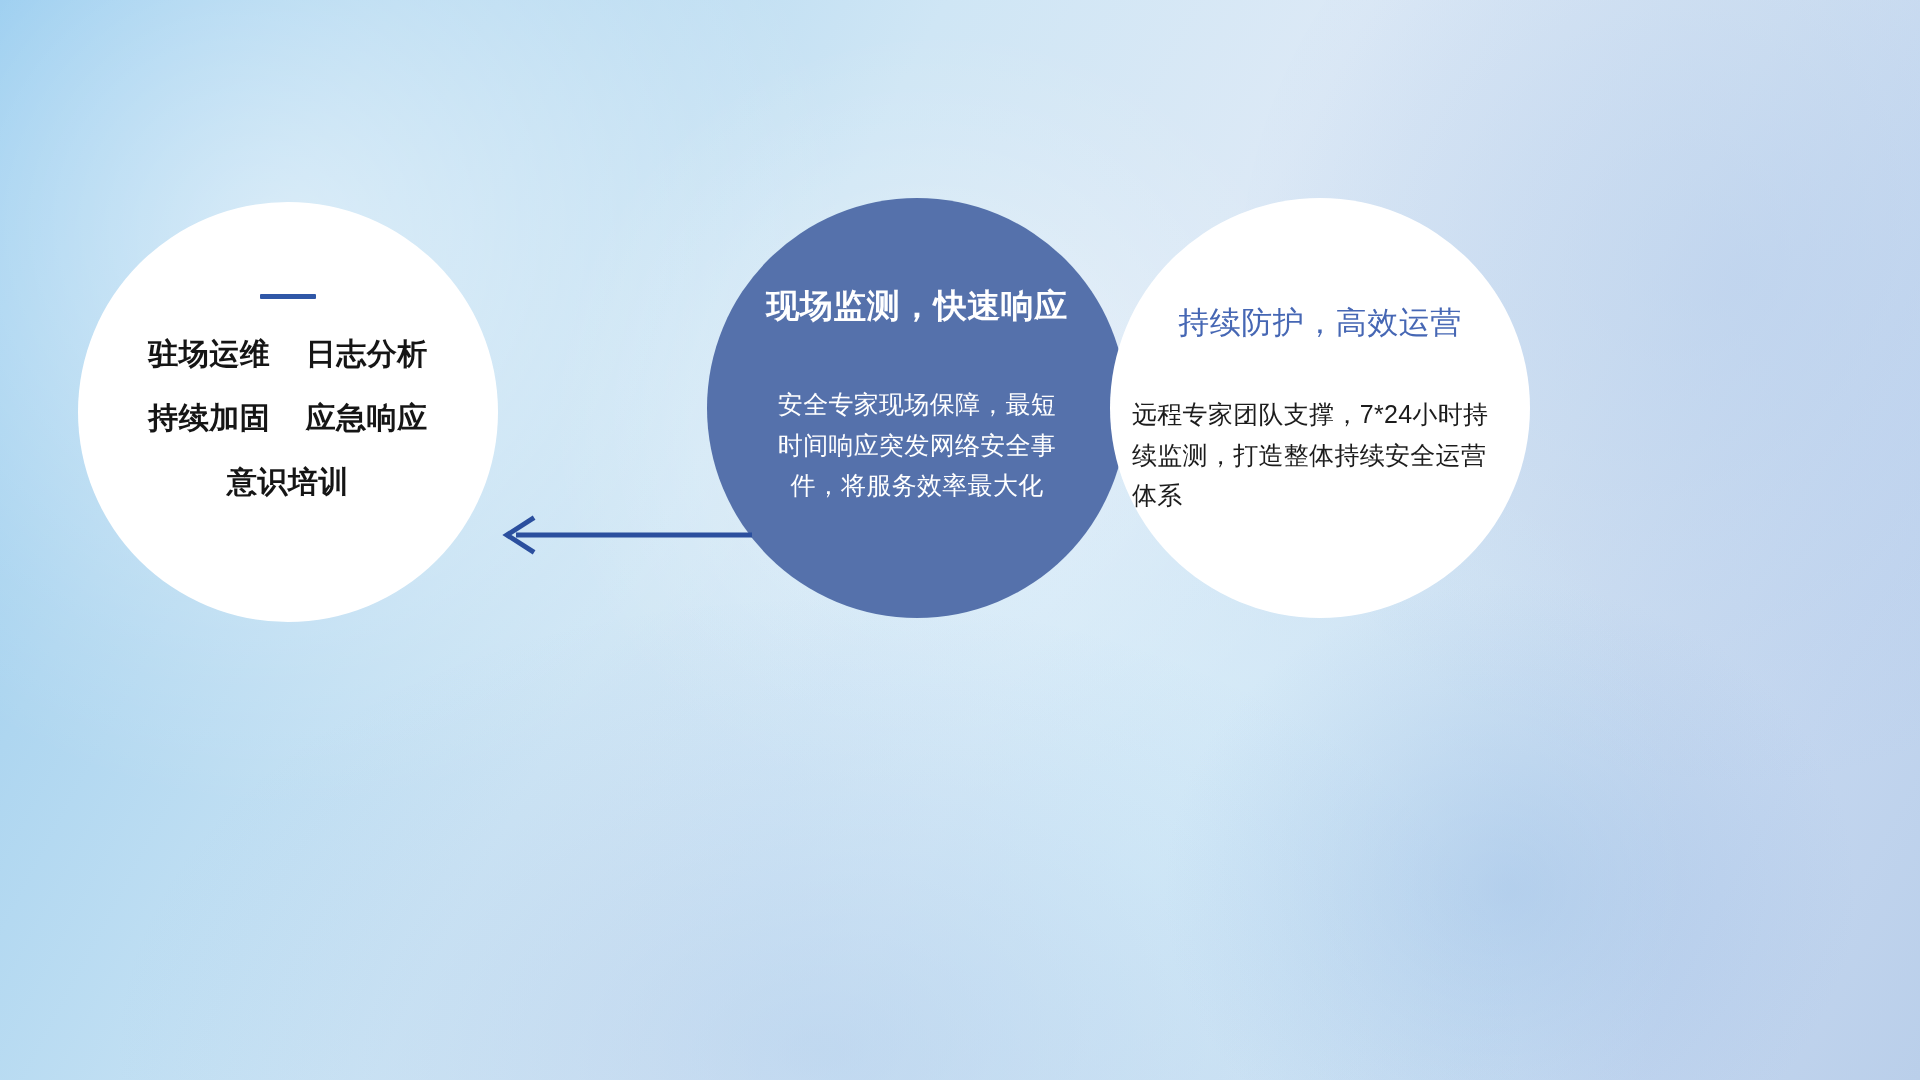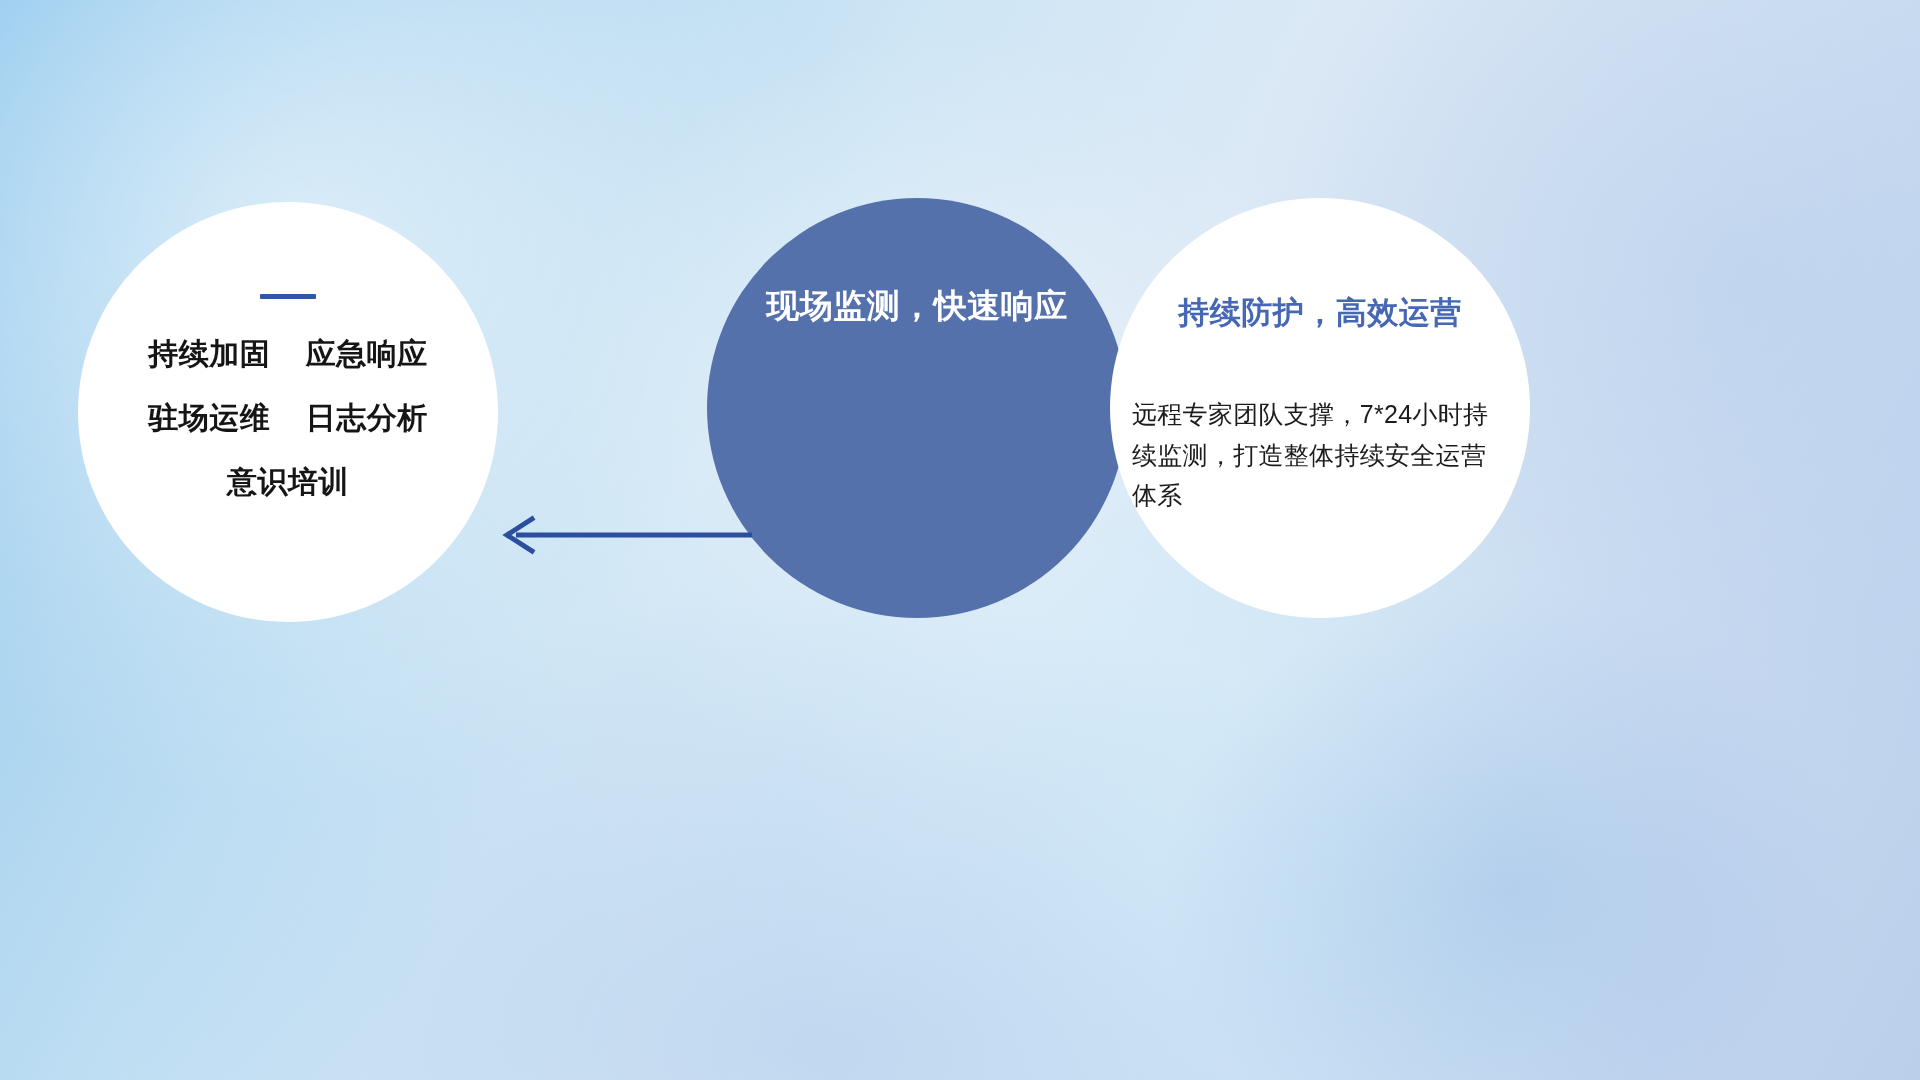--- a/index.html
+++ b/index.html
@@ -131,23 +131,23 @@
     left: 1110px;
     top: 198px;
     width: 420px;
     height: 420px;
     background: #ffffff;
   }
   #right-circle .title {
     position: absolute;
     left: 50%;
     transform: translateX(-50%);
-    top: 94px;
+    top: 104px;
     font-size: 31px;
-    font-weight: bold;
+    font-weight: normal;
     color: #4667b4;
     white-space: nowrap;
     letter-spacing: 0.5px;
   }
   #right-circle .body {
     position: absolute;
     left: 22px;
     width: 376px;
     top: 196px;
     font-size: 25px;
@@ -173,28 +173,29 @@
   <div class="bloom bloom-1"></div>
   <div class="bloom bloom-3"></div>
   <div class="bloom bloom-5"></div>
   <div class="bloom bloom-2"></div>
   <div class="bloom bloom-4"></div>
   <div class="bloom bloom-6"></div>
 
   <div class="circle" id="left-circle">
     <div class="inner">
       <div class="accent-rule"></div>
+      <div class="left-line l1">驻场运维    日志分析</div>
       <div class="left-line l2">持续加固    应急响应</div>
-      <div class="left-line l1">驻场运维    日志分析</div>
       <div class="left-line l3">意识培训</div>
     </div>
   </div>
 
   <div class="circle" id="mid-circle">
     <div class="title">现场监测，快速响应</div>
+    <div class="body">安全专家现场保障，最短时间响应突发网络安全事件，将服务效率最大化</div>
   </div>
 
   <div class="circle" id="right-circle">
     <div class="title">持续防护，高效运营</div>
     <div class="body">远程专家团队支撑，7*24小时持续监测，打造整体持续安全运营体系</div>
   </div>
 
   <svg id="arrow" viewBox="0 0 268 40">
     <line x1="266" y1="20" x2="30" y2="20" stroke="#2b4f9e" stroke-width="5"></line>
     <polyline points="46,4 21,20 46,36" fill="none" stroke="#2b4f9e" stroke-width="5" stroke-linecap="square" stroke-linejoin="miter"></polyline>

